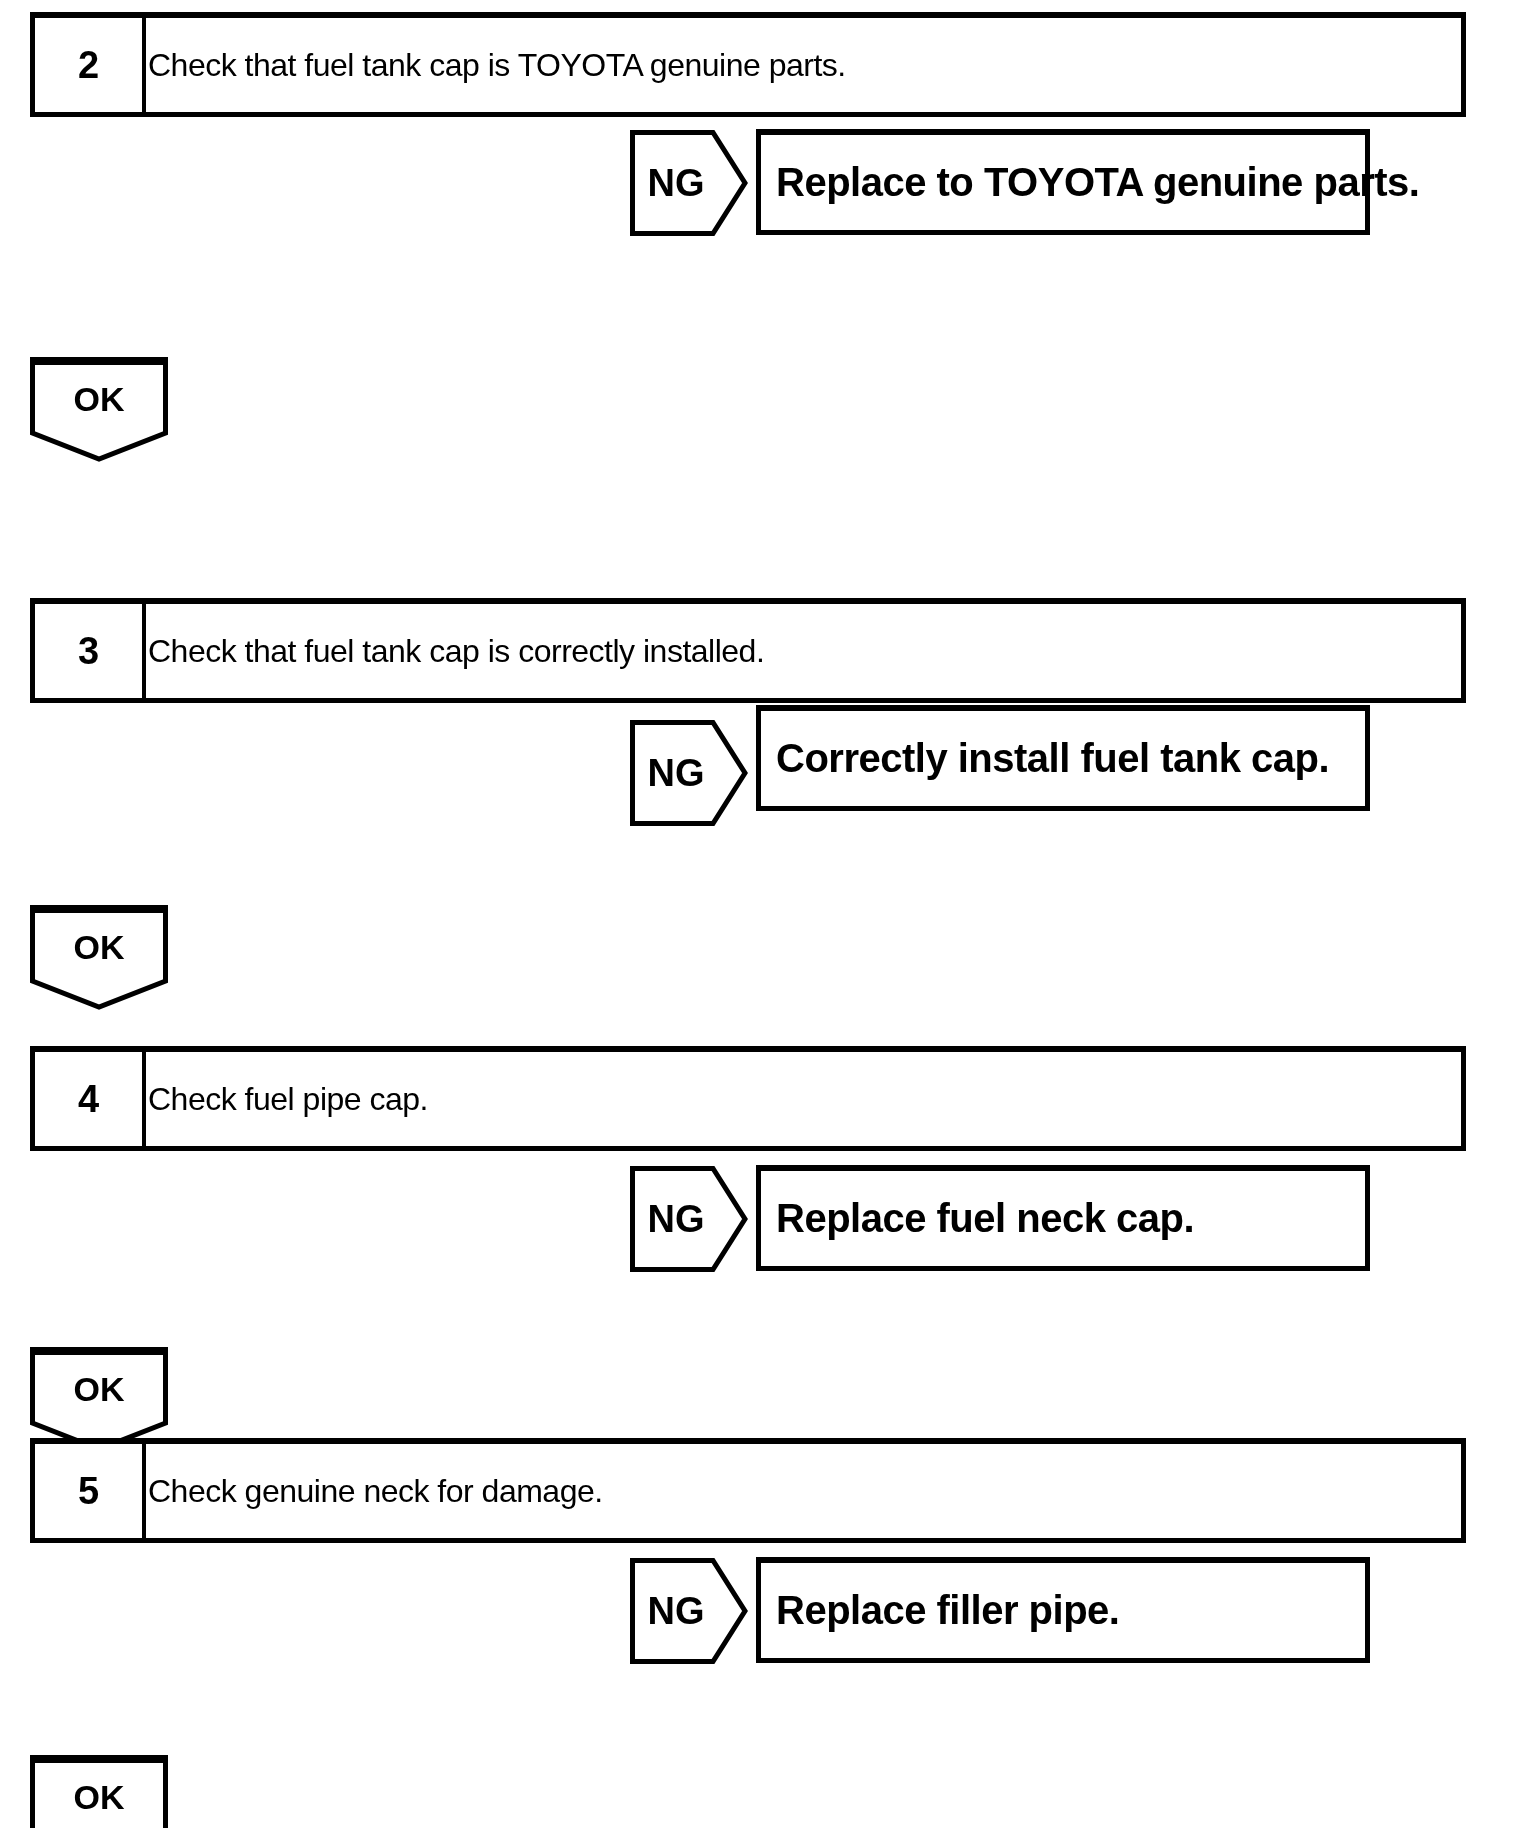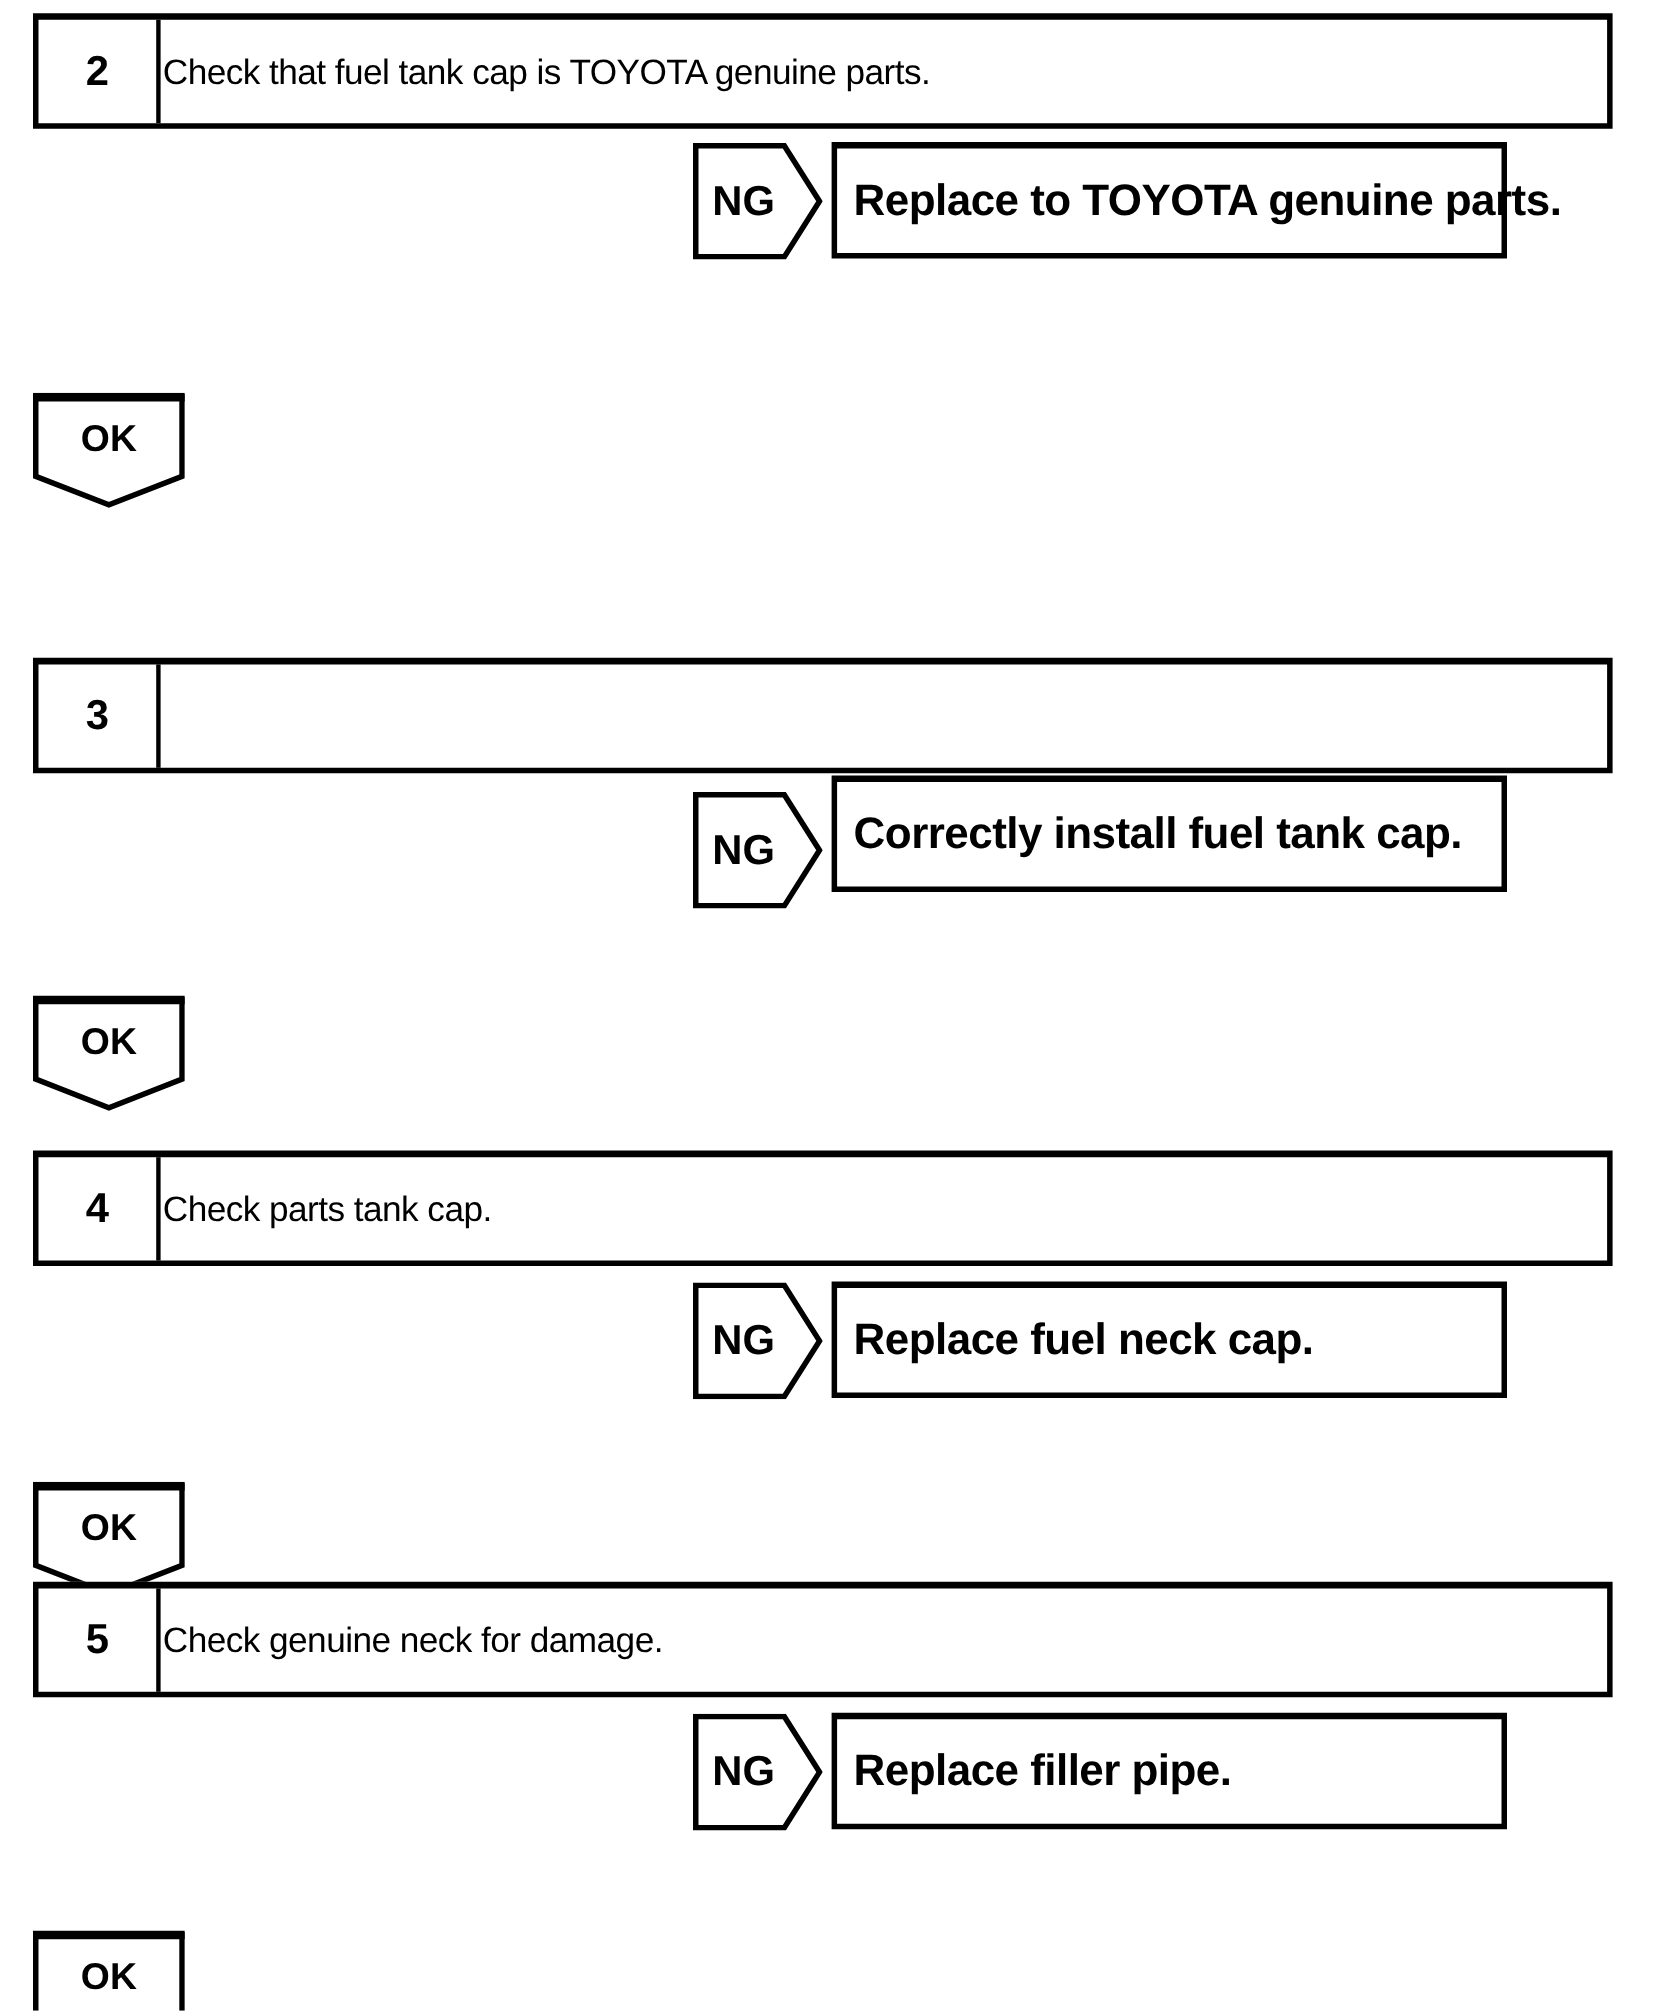--- a/index.html
+++ b/index.html
@@ -141,20 +141,21 @@
         <line x1="0" y1="4" x2="138" y2="4" stroke="#000" stroke-width="8"></line>
       </svg>
       <span class="ok-label">OK</span>
     </div>
   </section>
 
   
   <section class="step-group">
     <div class="qbox" style="top:598px">
       <div class="qnum">3</div>
+      <div class="qtext">Check that fuel tank cap is correctly installed.</div>
     </div>
     <div class="ng-arrow" style="top:720px">
       <svg viewBox="0 0 118 106">
         <polygon points="2.5,2.5 83,2.5 115,53 83,103.5 2.5,103.5" fill="#fff" stroke="#000" stroke-width="5"></polygon>
       </svg>
       <span class="ng-label">NG</span>
     </div>
     <div class="ngbox" style="top:705px">
       <span>Correctly install fuel tank cap.</span>
     </div>
@@ -164,21 +165,21 @@
         <line x1="0" y1="4" x2="138" y2="4" stroke="#000" stroke-width="8"></line>
       </svg>
       <span class="ok-label">OK</span>
     </div>
   </section>
 
   
   <section class="step-group">
     <div class="qbox" style="top:1046px">
       <div class="qnum">4</div>
-      <div class="qtext">Check parts tank cap.</div>
+      <div class="qtext">Check fuel pipe cap.</div>
     </div>
     <div class="ng-arrow" style="top:1166px">
       <svg viewBox="0 0 118 106">
         <polygon points="2.5,2.5 83,2.5 115,53 83,103.5 2.5,103.5" fill="#fff" stroke="#000" stroke-width="5"></polygon>
       </svg>
       <span class="ng-label">NG</span>
     </div>
     <div class="ngbox" style="top:1165px">
       <span>Replace fuel neck cap.</span>
     </div>

